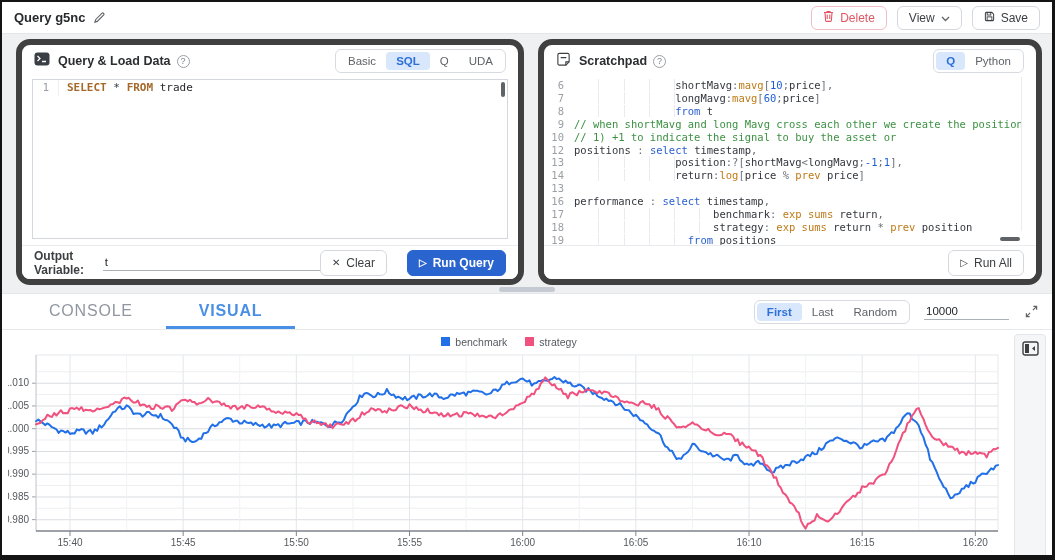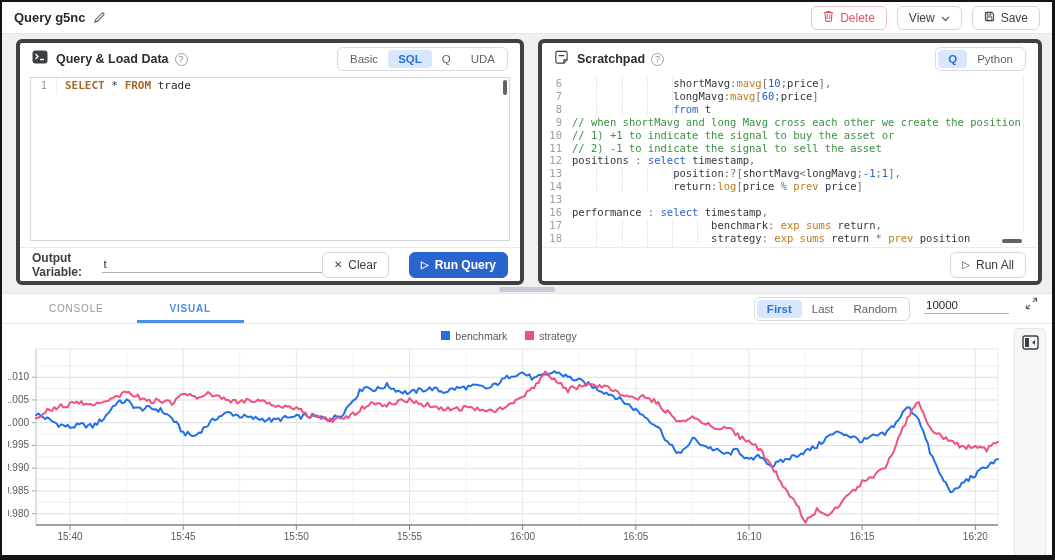--- a/index.html
+++ b/index.html
@@ -16,21 +16,21 @@
   .pencil{margin-left:7px;cursor:pointer;display:inline-flex;}
   .titlebar .spacer{flex:1;}
   .btn{display:inline-flex;align-items:center;gap:6px;height:24px;padding:0 11px;border:1px solid #d4d8de;
     border-radius:6px;background:#fff;font-size:12px;color:#3c4043;cursor:pointer;white-space:nowrap;}
   .btn+.btn{margin-left:10px;}
   .btn.danger{color:#e05663;border-color:#f0bfc6;}
   .btn.primary{background:#2a64cf;border-color:#2a64cf;color:#fff;font-weight:bold;}
   .glyph{font-size:10px;line-height:1;}
   
   .workspace{position:absolute;left:0;top:33px;right:0;height:251px;}
-  .card{position:absolute;top:4px;height:246px;background:#fff;border:4px solid #404040;border-radius:6px;
+  .card{position:absolute;top:4px;height:246px;background:#fff;border:6px solid #404040;border-radius:14px;
     display:flex;flex-direction:column;overflow:hidden;}
   #card-query{left:14px;width:508px;}
   #card-scratchpad{left:536px;width:504px;}
   .card-head{height:32px;display:flex;align-items:center;padding:0 12px;flex:0 0 auto;}
   .card-title{font-size:12.5px;font-weight:bold;color:#2b2e31;margin-left:8px;}
   .help{width:13px;height:13px;border-radius:50%;border:1px solid #9aa0a6;color:#80868b;font-size:9px;
     display:inline-flex;align-items:center;justify-content:center;margin-left:6px;}
   .seg{margin-left:auto;display:flex;align-items:center;border:1px solid #d7dbe0;border-radius:6px;padding:2px;background:#fff;}
   .seg .seg-item{font-size:11.5px;color:#5f6368;padding:3px 10px;border-radius:4px;cursor:pointer;}
   .seg .seg-item.active{background:#d8e7fb;color:#2e6fd9;font-weight:bold;}
@@ -66,23 +66,23 @@
   #output-var{width:330px;margin-left:8px;}
   .actions-right{margin-left:auto;display:flex;align-items:center;gap:10px;}
   .btn.h26{height:26px;}
   
   .splitter{position:absolute;left:0;top:284px;right:0;height:7px;display:flex;align-items:center;justify-content:center;}
   .splitter .handle{width:56px;height:5px;border-radius:3px;background:#c6cbd3;cursor:row-resize;}
   
   .results{position:absolute;left:0;top:291px;right:0;bottom:0;background:#fff;border-top:1px solid #e3e6ea;
     display:flex;flex-direction:column;}
   .result-tabbar{flex:0 0 30px;border-bottom:1px solid #e6e8eb;display:flex;align-items:center;padding:0 14px;}
-  .rtab{font-size:10px;letter-spacing:.8px;color:#9097a1;padding:8px 33px 6px;border-bottom:3px solid transparent;cursor:pointer;}
+  .rtab{font-size:16px;letter-spacing:.8px;color:#9097a1;padding:8px 33px 6px;border-bottom:3px solid transparent;cursor:pointer;}
   .rtab.active{color:#4a8fe6;border-bottom-color:#4a8fe6;font-weight:bold;}
-  .tab-controls{margin-left:auto;display:flex;align-items:flex-start;}
+  .tab-controls{margin-left:auto;display:flex;align-items:center;}
   #row-limit{width:85px;margin-left:14px;}
   .expand-ic{margin-left:16px;cursor:pointer;display:inline-flex;}
   .chart-area{flex:1;display:flex;padding:4px 6px 0 6px;}
   .chart-main{flex:1;display:flex;flex-direction:column;min-width:0;}
   .legend{flex:0 0 15px;display:flex;justify-content:center;gap:18px;align-items:center;}
   .legend-item{display:flex;align-items:center;gap:5px;font-size:10.5px;color:#55595e;cursor:pointer;}
   .legend-swatch{width:9px;height:9px;display:inline-block;}
   #chart-svg{width:100%;height:204px;display:block;}
   .side-strip{flex:0 0 32px;margin-left:4px;background:#f5f6f8;border:1px solid #e3e6ea;border-radius:4px;
     display:flex;justify-content:center;padding-top:6px;height:232px;}
@@ -196,24 +196,20 @@
               <span class="gutter">8</span>
               <span class="code-text"><span class="tk-ind">                </span><span class="tk-kwd">from</span><span class="tk-pln"> t</span></span>
             </div>
             <div class="code-line">
               <span class="gutter">9</span>
               <span class="code-text"><span class="tk-cmt">// when shortMavg and long Mavg cross each other we create the position</span></span>
             </div>
             <div class="code-line">
               <span class="gutter">10</span>
               <span class="code-text"><span class="tk-cmt">// 1) +1 to indicate the signal to buy the asset or</span></span>
-            </div>
-            <div class="code-line">
-              <span class="gutter">11</span>
-              <span class="code-text"><span class="tk-cmt">// 2) -1 to indicate the signal to sell the asset</span></span>
             </div>
             <div class="code-line">
               <span class="gutter">12</span>
               <span class="code-text"><span class="tk-pln">positions </span><span class="tk-pun">: </span><span class="tk-kwd">select</span><span class="tk-pln"> timestamp</span><span class="tk-pun">,</span></span>
             </div>
             <div class="code-line">
               <span class="gutter">13</span>
               <span class="code-text"><span class="tk-ind">                </span><span class="tk-pln">position</span><span class="tk-pun">:?[</span><span class="tk-pln">shortMavg</span><span class="tk-pun">&lt;</span><span class="tk-pln">longMavg</span><span class="tk-pun">;</span><span class="tk-num">-1</span><span class="tk-pun">;</span><span class="tk-num">1</span><span class="tk-pun">],</span></span>
             </div>
             <div class="code-line">

